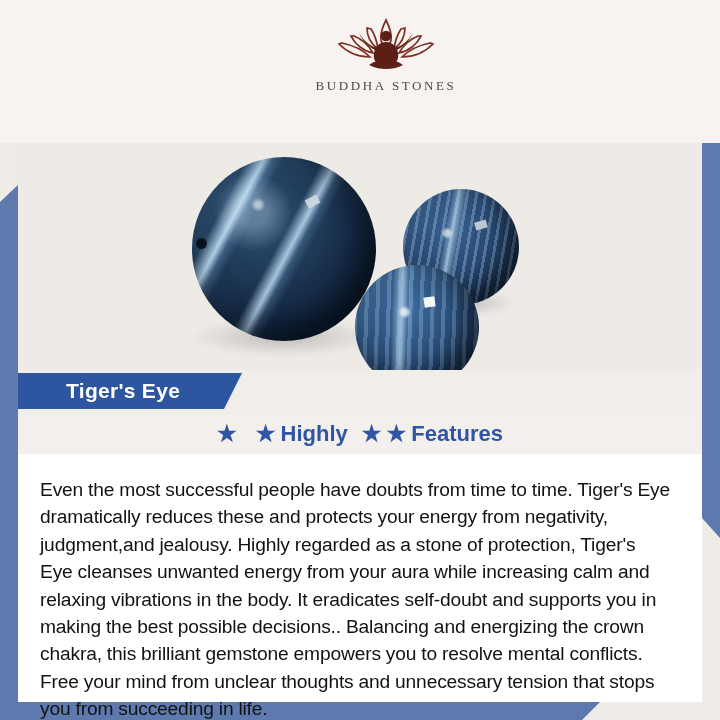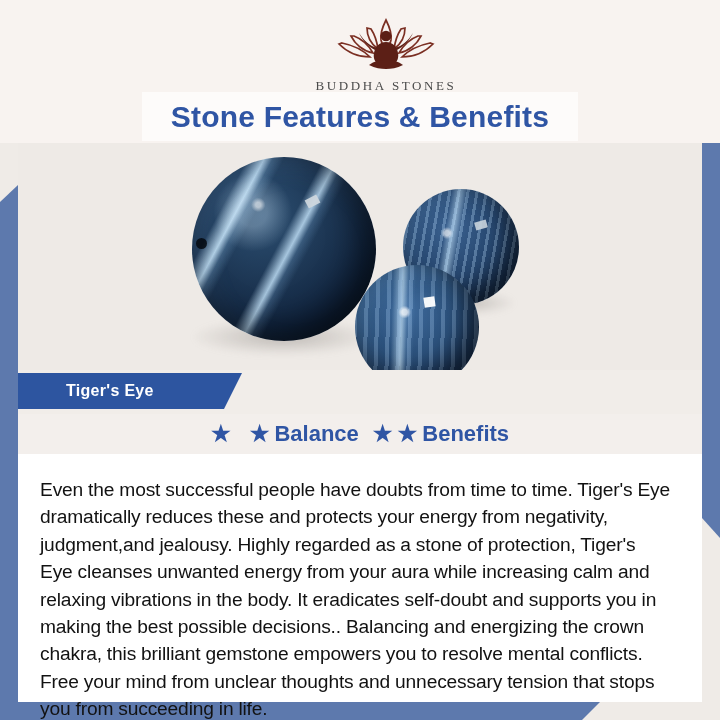--- a/index.html
+++ b/index.html
@@ -214,21 +214,21 @@
     position: absolute;
     left: 0; top: 3px;
     width: 224px; height: 36px;
     background: #2d55a0;
     clip-path: polygon(0 0, 224px 0, 206px 36px, 0 36px);
     display: flex;
     align-items: center;
   }
   .name-tab-text {
     margin-left: 48px;
-    font-size: 16px;
+    font-size: 21px;
     font-weight: bold;
     color: #ffffff;
     letter-spacing: 0.3px;
   }
 
   
   .benefits-row {
     position: absolute;
     left: 18px; top: 414px;
     width: 684px; height: 40px;
@@ -297,23 +297,20 @@
           <path d="M61 26 C54 26 50 31 49 37 C48 42 50 46 53 48 L69 48 C72 46 74 42 73 37 C72 31 68 26 61 26 Z"></path>
           <path d="M50 34 C43 30 37 24 34 17 C39 25 45 30 52 32 Z"></path>
           <path d="M72 34 C79 30 85 24 88 17 C83 25 77 30 70 32 Z"></path>
           <path d="M44 49 C49 45 55 44 61 44 C67 44 73 45 78 49 C72 52 66 53 61 53 C56 53 50 52 44 49 Z"></path>
         </g>
       </svg>
       <span class="logo-wordmark">BUDDHA STONES</span>
     </div>
   </div>
 
-  <div class="title-band">
-    <span class="title-text">Stone Features &amp; Benefits</span>
-  </div>
 
   <div class="photo-zone">
     <div class="stone-shadow" style="left:176px;top:176px;width:178px;height:36px;"></div>
     <div class="stone-shadow" style="left:392px;top:148px;width:104px;height:24px;"></div>
     <div class="stone-shadow" style="left:336px;top:226px;width:128px;height:26px;"></div>
 
     <div class="stone stone-medium">
       <span class="speck"></span>
     </div>
     <div class="stone stone-large">
@@ -331,29 +328,29 @@
     </div>
   </div>
 
   <div class="benefits-row">
     <span class="benefit">
       <span class="benefit-star">★</span>
     </span>
     <span class="benefit-gap"></span>
     <span class="benefit">
       <span class="benefit-star">★</span>
-      <span>Balance</span>
+      <span>Highly</span>
     </span>
     <span class="benefit-gap"></span>
     <span class="benefit">
       <span class="benefit-star">★</span>
     </span>
     <span class="benefit">
       <span class="benefit-star">★</span>
-      <span>Benefits</span>
+      <span>Features</span>
     </span>
   </div>
 
   <div class="body-zone">
     <p class="body-text">Even the most successful people have doubts from time to time. Tiger's Eye dramatically reduces these and protects your energy from negativity, judgment,and jealousy. Highly regarded as a stone of protection, Tiger's Eye cleanses unwanted energy from your aura while increasing calm and relaxing vibrations in the body. It eradicates self-doubt and supports you in making the best possible decisions.. Balancing and energizing the crown chakra, this brilliant gemstone empowers you to resolve mental conflicts. Free your mind from unclear thoughts and unnecessary tension that stops you from succeeding in life.</p>
   </div>
 
 </div>
 
 </body></html>

